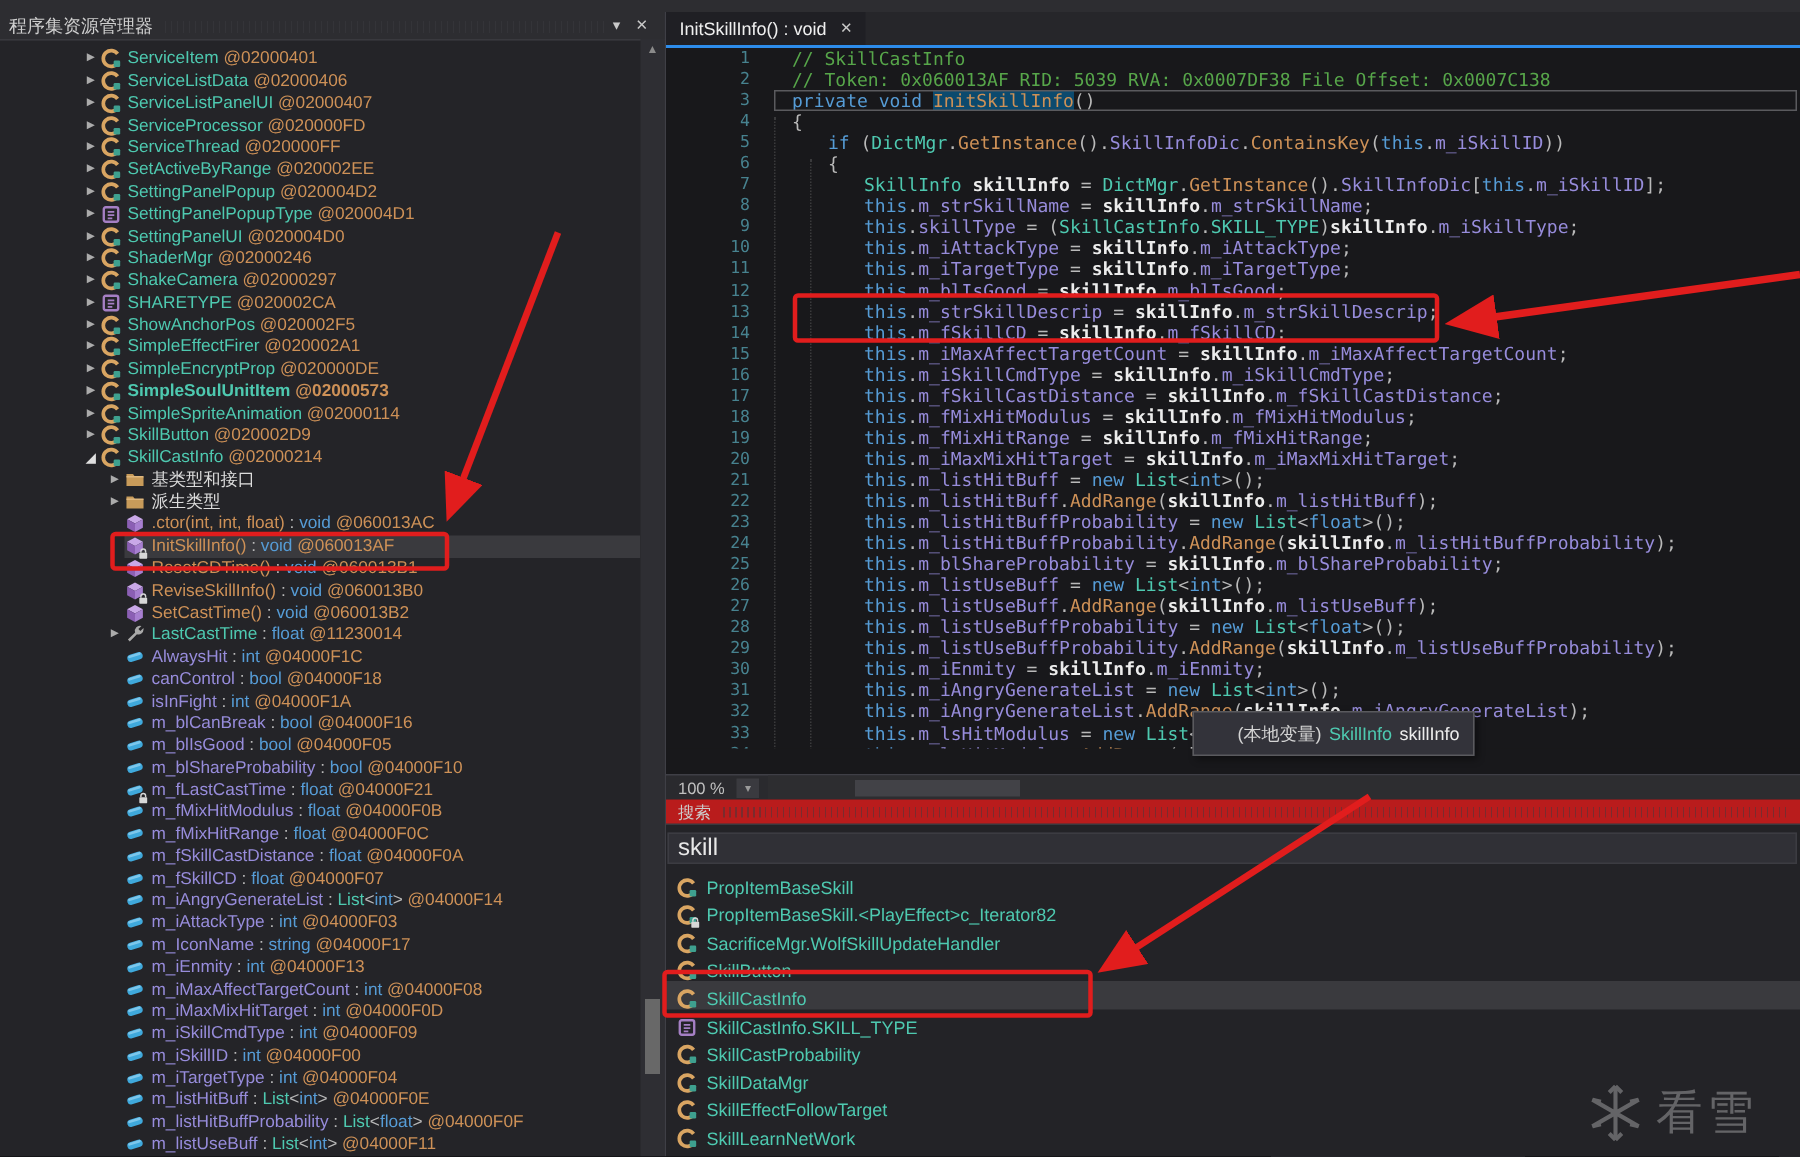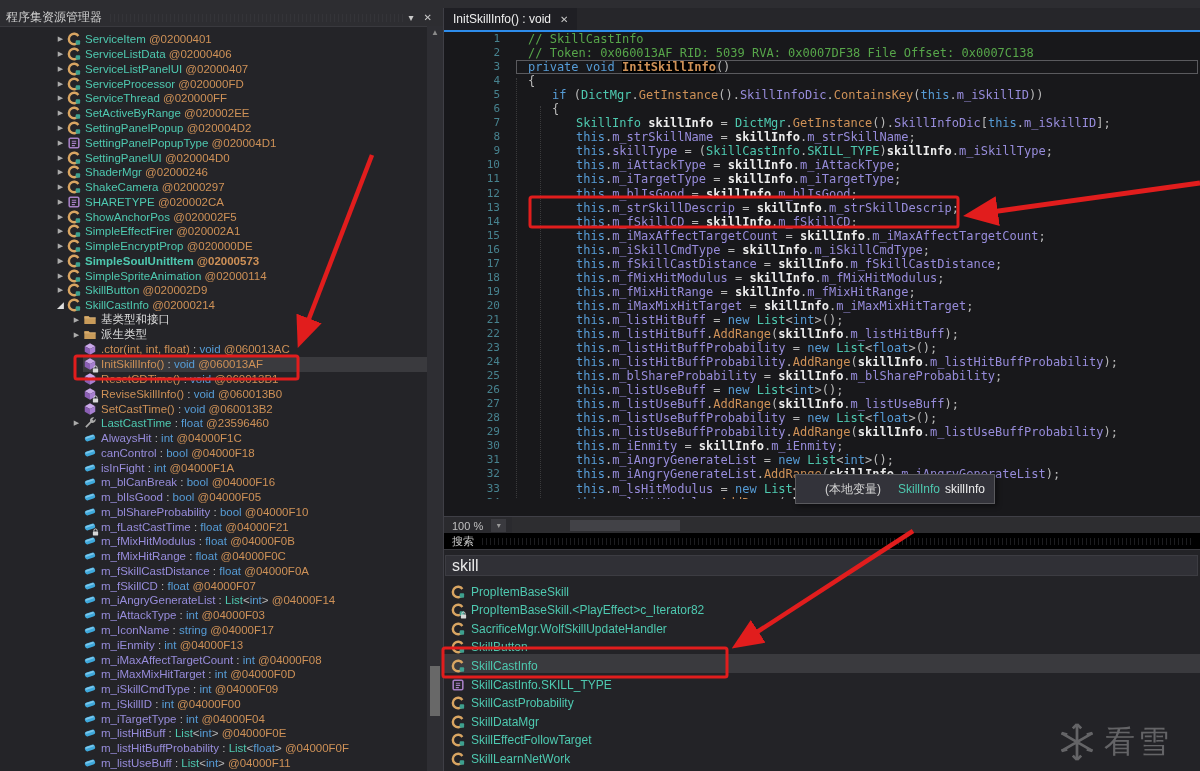--- a/index.html
+++ b/index.html
@@ -18,21 +18,21 @@
   .exp{width:13px;flex:none;text-align:center;color:#ABABAB;font-size:7px;line-height:14px;}
   .exp.open{color:#DFDFDF;font-size:9px;}
   .ticon{width:14px;height:14px;flex:none;margin-right:4px;position:relative;}
   .ticon svg{width:14px;height:14px;display:block;}
   .ticon .lock{position:absolute;right:-2px;bottom:-2px;width:7px;height:8px;}
   .ticon .lock svg{width:7px;height:8px;}
   
   .sg-t{color:#4EC9B0}.sg-k{color:#569CD6}.sg-m{color:#CE9157}.sg-f{color:#978CDB}
   .sg-p{color:#B9B9B9}.sg-c{color:#57A64A}.sg-w{color:#DCDCDC}
   .sg-l{color:#ECECEC;font-weight:bold}
-  .sg-ms{color:#CE9157;background:#000000;font-weight:bold;}
+  .sg-ms{color:#CE9157;background:#0c4a6e;}
   
   .vscroll{position:absolute;right:0;top:18px;bottom:0;width:16px;background:#2E2E33;}
   .vscroll .arr{height:14px;text-align:center;color:#8A8A8A;font-size:8px;line-height:14px;}
   .vscroll .thumb{position:absolute;left:3px;right:3px;top:640px;height:50px;background:#686868;}
   
   #editor{position:absolute;left:444px;top:8px;right:0;height:508px;background:#18181B;}
   #tabbar{height:22px;background:#26262A;border-bottom:2px solid #2D8CEB;display:flex;}
   .tab{height:22px;display:flex;align-items:center;background:#1F1F24;padding:0 9px;color:#EFEFEF;font-size:12px;}
   .tab .close{margin-left:9px;color:#C8C8C8;font-size:10px;}
   #code{position:absolute;left:0;top:24px;right:0;bottom:17px;overflow:hidden;background:#18181B;
@@ -42,33 +42,33 @@
   .cline .ln{width:56px;flex:none;text-align:right;padding-right:16px;color:#47828F;font-size:11px;}
   .cline.cur .curbox{position:absolute;left:72px;right:2px;top:0;bottom:0;border:1px solid #5A5A5E;}
   
   #zoombar{position:absolute;left:444px;top:516px;right:0;height:17px;background:#2A2A2E;border-top:1px solid #3F3F46;display:flex;align-items:center;}
   #zoombar .zl{color:#C0C0C0;font-size:11px;padding:0 8px;}
   #zoombar .zdd{width:15px;height:13px;background:#3A3A3F;color:#9A9A9A;font-size:8px;text-align:center;line-height:13px;margin-right:6px;}
   #zoombar .hsc{flex:1;height:100%;background:#2D2D30;position:relative;}
   #zoombar .hthumb{position:absolute;left:58px;top:3px;height:11px;width:110px;background:#424247;}
   
   #search{position:absolute;left:444px;top:533px;right:0;bottom:0;background:#232327;}
-  #search .shead{height:16px;background:#000000;display:flex;align-items:center;padding:0 8px;color:#CCCCCC;font-size:11px;border-bottom:1px solid #39393E;justify-content:flex-end;}
+  #search .shead{height:16px;background:#b91c1c;display:flex;align-items:center;padding:0 8px;color:#CCCCCC;font-size:11px;border-bottom:1px solid #39393E;justify-content:flex-end;}
   #search .shead .stex{flex:1;height:7px;margin-left:8px;background:repeating-linear-gradient(90deg,#3b3b40 0 1px,transparent 1px 4px);opacity:.5;}
   #search .sinput{position:absolute;left:1px;right:2px;top:22px;height:19px;background:#303036;border:1px solid #3C3C42;color:#E8E8E8;font-size:16px;line-height:19px;padding:0 6px;}
   #results{position:absolute;left:0;right:0;top:47px;bottom:0;overflow:hidden;}
   .srow{display:flex;align-items:flex-end;height:18.6px;font-size:12px;padding-left:7px;white-space:pre;}
   .srow.selected{background:#3A3A3E;}
   .srow .ticon{margin-right:6px;}
   .srow .slabel{color:#4EC9B0;}
   
   #tooltip{position:absolute;left:795px;top:474px;height:28px;background:#33333A;border:1px solid #5A5A5E;
     display:flex;align-items:center;padding:0 9px;font-size:12px;z-index:40;box-shadow:2px 2px 5px rgba(0,0,0,.45);}
   #tooltip .ticon{margin-right:6px;}
-  #tooltip .tt1{color:#D4D4D4;margin-right:17px;}
+  #tooltip .tt1{color:#D4D4D4;margin-right:5px;}
   #tooltip .tt2{color:#4EC9B0;margin-right:5px;}
   #tooltip .tt3{color:#ECECEC;}
   
   #watermark{position:absolute;right:28px;bottom:8px;display:flex;align-items:center;opacity:.42;z-index:35;}
   #watermark svg{width:42px;height:42px;margin-right:6px;}
   #watermark .wmtext{color:#BFBFBF;font-size:31px;font-family:"Liberation Serif",serif;letter-spacing:3px;}
   
   #anno{position:absolute;left:0;top:0;width:1200px;height:771px;z-index:60;pointer-events:none;}
 </style>
 </head>
@@ -195,21 +195,21 @@
                 <rect x="1" y="4" width="6" height="4.5" rx="0.5" fill="#D7D7D7"></rect>
                 <path d="M2.2 4V2.8a1.8 1.8 0 0 1 3.6 0V4" fill="none" stroke="#D7D7D7" stroke-width="1.1"></path>
               </svg></span></span><span class="sg-m">ReviseSkillInfo()</span><span class="sg-p"> : </span><span class="sg-k">void</span><span class="sg-p"> </span><span class="sg-m">@060013B0</span></div>
         <div class="trow" style="margin-left: 83px;"><span class="ticon"><svg viewBox="0 0 16 16">
               <polygon points="8,1.5 14,4.8 8,8 2,4.8" fill="#C9A8E8"></polygon>
               <polygon points="2,4.8 8,8 8,14.5 2,11.2" fill="#8B5FB4"></polygon>
               <polygon points="14,4.8 8,8 8,14.5 14,11.2" fill="#A77FD0"></polygon>
             </svg></span><span class="sg-m">SetCastTime()</span><span class="sg-p"> : </span><span class="sg-k">void</span><span class="sg-p"> </span><span class="sg-m">@060013B2</span></div>
         <div class="trow" style="margin-left: 70px;"><span class="exp">▶</span><span class="ticon"><svg viewBox="0 0 16 16">
               <path d="M14.5 4.2a3.8 3.8 0 0 1-5 3.6L4 13.3 2.6 11.9l5.5-5.5a3.8 3.8 0 0 1 4.8-4.8L10.6 3.9l1.5 1.5 2.4-2.3z" fill="#A9A9A9"></path>
-            </svg></span><span class="sg-t">LastCastTime</span><span class="sg-p"> : </span><span class="sg-k">float</span><span class="sg-p"> </span><span class="sg-m">@23596460</span></div>
+            </svg></span><span class="sg-t">LastCastTime</span><span class="sg-p"> : </span><span class="sg-k">float</span><span class="sg-p"> </span><span class="sg-m">@11230014</span></div>
         <div class="trow" style="margin-left: 83px;"><span class="ticon"><svg viewBox="0 0 16 16">
               <g transform="rotate(-18 8 8)">
                 <rect x="2" y="5.2" width="12" height="5.6" rx="2.8" fill="#3FA9DC"></rect>
                 <rect x="3" y="5.6" width="10" height="2" rx="1" fill="#7CC7EC"></rect>
               </g>
             </svg></span><span class="sg-f">AlwaysHit</span><span class="sg-p"> : </span><span class="sg-k">int</span><span class="sg-p"> </span><span class="sg-m">@04000F1C</span></div>
         <div class="trow" style="margin-left: 83px;"><span class="ticon"><svg viewBox="0 0 16 16">
               <g transform="rotate(-18 8 8)">
                 <rect x="2" y="5.2" width="12" height="5.6" rx="2.8" fill="#3FA9DC"></rect>
                 <rect x="3" y="5.6" width="10" height="2" rx="1" fill="#7CC7EC"></rect>

